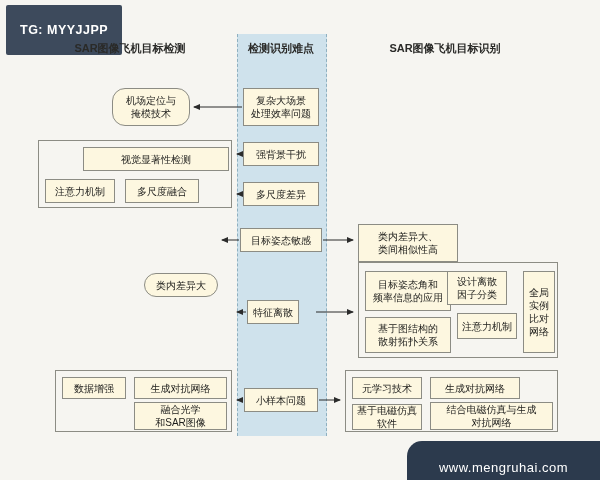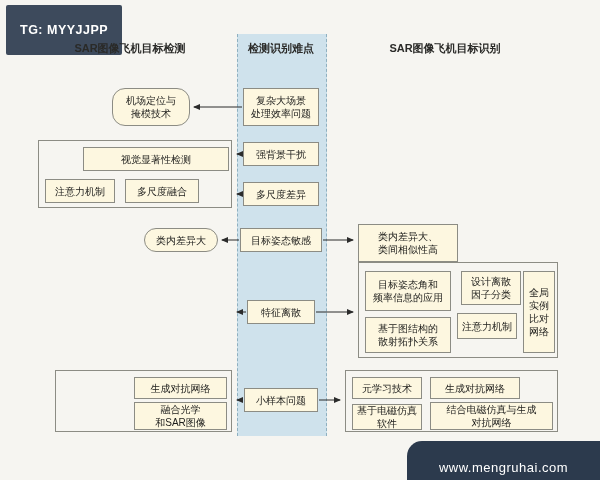--- a/index.html
+++ b/index.html
@@ -13,21 +13,21 @@
 
   .hdr{position:absolute;font-size:11px;font-weight:bold;color:#2a2a28;
        text-align:center;white-space:pre-line;}
 
   .band{position:absolute;left:237px;top:34px;width:88px;height:402px;
         background:#cfe2ec;border-left:1px dashed #8fb0c0;border-right:1px dashed #8fb0c0;}
 
   .node{position:absolute;display:flex;align-items:center;justify-content:center;
         text-align:center;background:#fdf7e0;border:1px solid #8c8c84;
         font-size:10px;line-height:1.3;white-space:pre-line;color:#1d1d1b;box-sizing:border-box;}
-  .pill{border-radius:12px;}
+  .pill{border-radius:12px;margin-top:45px;}
   .group{position:absolute;border:1px solid #8c8c84;background:transparent;box-sizing:border-box;}
 
   svg.arrows{position:absolute;left:0;top:0;pointer-events:none;}
   svg.arrows line{stroke:#2b2b2b;stroke-width:1;}
 </style>
 </head>
 <body>
 
 <div id="stage">
 
@@ -38,48 +38,49 @@
 
   <div class="hdr" style="left:60px;top:41px;width:140px;">SAR图像飞机目标检测</div>
   <div class="hdr" style="left:237px;top:41px;width:88px;">检测识别难点</div>
   <div class="hdr" style="left:375px;top:41px;width:140px;">SAR图像飞机目标识别</div>
 
   <div class="node" style="left:243px;top:88px;width:76px;height:38px;">复杂大场景
 处理效率问题</div>
   <div class="node" style="left:243px;top:142px;width:76px;height:24px;">强背景干扰</div>
   <div class="node" style="left:243px;top:182px;width:76px;height:24px;">多尺度差异</div>
   <div class="node" style="left:240px;top:228px;width:82px;height:24px;">目标姿态敏感</div>
-  <div class="node" style="left:247px;top:300px;width:68px;height:24px;font-family:Liberation Serif, serif;">特征离散</div>
+  <div class="node" style="left:247px;top:300px;width:52px;height:24px;font-family:Liberation Serif, serif;">特征离散</div>
   <div class="node" style="left:244px;top:388px;width:74px;height:24px;">小样本问题</div>
 
   <div class="node" style="left:112px;top:88px;width:78px;height:38px;border-radius:13px;">机场定位与
 掩模技术</div>
 
   <div class="group" style="left:38px;top:140px;width:194px;height:68px;">
     <div class="node" style="left:44px;top:6px;width:146px;height:24px;">视觉显著性检测</div>
     <div class="node" style="left:6px;top:38px;width:70px;height:24px;">注意力机制</div>
     <div class="node" style="left:86px;top:38px;width:74px;height:24px;">多尺度融合</div>
   </div>
 
   <div class="node pill" style="left:144px;top:228px;width:74px;height:24px;">类内差异大</div>
 
 
   <div class="group" style="left:55px;top:370px;width:177px;height:62px;">
+    <div class="node" style="left:6px;top:6px;width:64px;height:22px;">数据增强</div>
     <div class="node" style="left:78px;top:6px;width:93px;height:22px;">生成对抗网络</div>
     <div class="node" style="left:78px;top:31px;width:93px;height:28px;">融合光学
 和SAR图像</div>
   </div>
 
   <div class="node" style="left:358px;top:224px;width:100px;height:38px;">类内差异大、
 类间相似性高</div>
 
   <div class="group" style="left:358px;top:262px;width:200px;height:96px;">
     <div class="node" style="left:6px;top:8px;width:86px;height:40px;">目标姿态角和
 频率信息的应用</div>
-    <div class="node" style="left:102px;top:8px;width:60px;height:34px;">设计离散
+    <div class="node" style="left:88px;top:8px;width:60px;height:34px;">设计离散
 因子分类</div>
     <div class="node" style="left:164px;top:8px;width:32px;height:82px;">全局
 实例
 比对
 网络</div>
     <div class="node" style="left:6px;top:54px;width:86px;height:36px;">基于图结构的
 散射拓扑关系</div>
     <div class="node" style="left:98px;top:50px;width:60px;height:26px;">注意力机制</div>
   </div>
 

